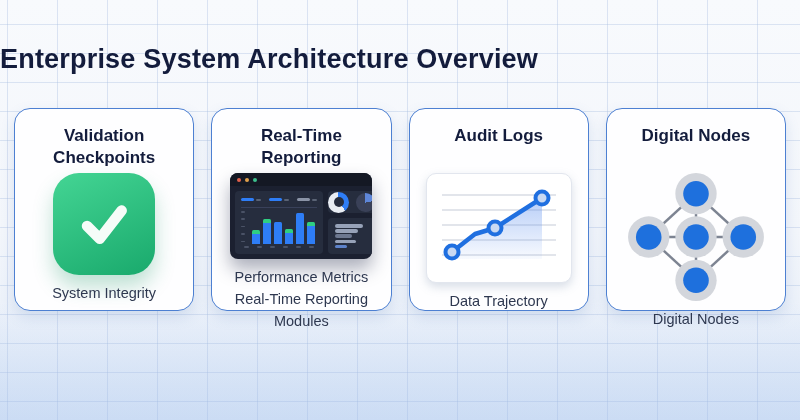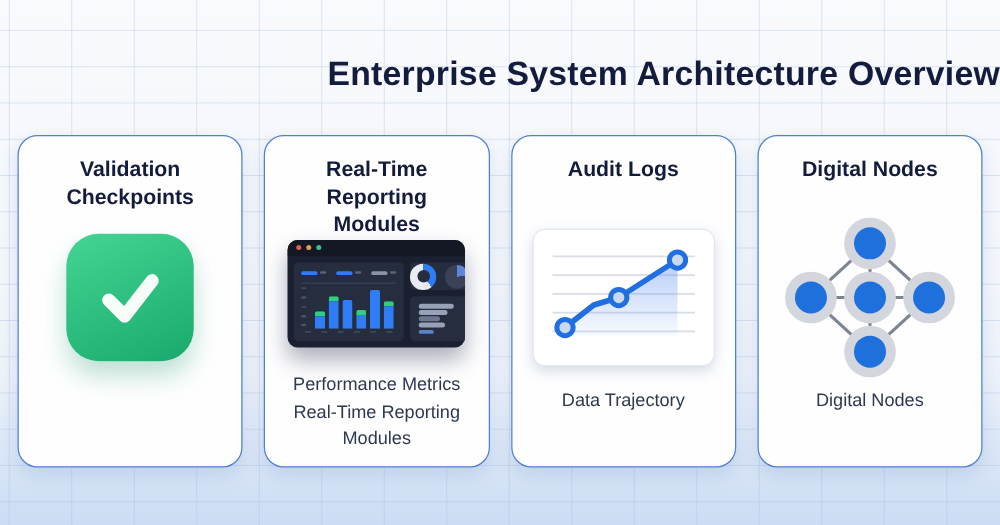--- a/index.html
+++ b/index.html
@@ -13,23 +13,23 @@
   body{font-family:"Liberation Sans", sans-serif;}
   .stage{position:relative; width:800px; height:420px; overflow:hidden;
     background:linear-gradient(180deg,#f8fafd 0%,#f3f6fb 55%,#e2ebf8 100%);}
   .grid-layer{position:absolute; inset:0;
     background-image:
       linear-gradient(to right, rgba(170,190,225,.38) 1px, transparent 1px),
       linear-gradient(to bottom, rgba(170,190,225,.38) 1px, transparent 1px);
     background-size:50px 29px; background-position:7px 24px;}
   .tint-layer{position:absolute; inset:0;
     background:linear-gradient(180deg, rgba(160,190,235,0) 72%, rgba(150,185,235,.30) 100%);}
-  .page-title{position:absolute; top:44px; left:0; width:100%; text-align:right;
+  .page-title{position:absolute; top:44px; left:0; width:100%; text-align:left;
     font-size:27px; font-weight:700; color:var(--heading); letter-spacing:.2px;}
-  .cards-row{position:absolute; top:108px; left:14px; width:772px; height:266px;
+  .cards-row{position:absolute; top:108px; left:14px; width:772px; height:203px;
     display:flex; gap:17px;}
   .card{flex:1; background:#fefeff; border:1.5px solid var(--card-border); border-radius:16px;
     box-shadow:0 6px 14px rgba(90,130,190,.18); display:flex; flex-direction:column;
     align-items:center; padding:16px 12px 10px;}
   .card-title{min-height:48px; width:100%; text-align:center; font-size:17px; font-weight:700;
     color:var(--heading); line-height:1.28; padding:0 4px;}
   .icon-slot{height:130px; width:100%; display:flex; align-items:center; justify-content:center;}
   .card-caption{margin-top:8px; width:100%; text-align:center; font-size:14.5px;
     color:var(--caption); line-height:1.5; padding:0 2px;}
 
@@ -92,20 +92,21 @@
 
     <div class="card">
       <div class="card-title">Validation Checkpoints</div>
       <div class="icon-slot">
         <div class="check-badge">
           <svg width="72" height="72" viewBox="0 0 102 102">
             <path d="M27 54 L45 72 L76 32" fill="none" stroke="#f6fcf8" stroke-width="15" stroke-linecap="round" stroke-linejoin="round"></path>
           </svg>
         </div>
       </div>
+      <div class="card-caption">System Integrity</div>
     </div>
 
     <div class="card">
       <div class="card-title">Real-Time Reporting Modules</div>
       <div class="icon-slot">
         <div class="dash-window">
           <div class="dash-titlebar">
               <span class="tl-dot" style="background: rgb(224, 96, 76);"></span>
               <span class="tl-dot" style="background: rgb(223, 160, 75);"></span>
               <span class="tl-dot" style="background: rgb(60, 192, 141);"></span>

